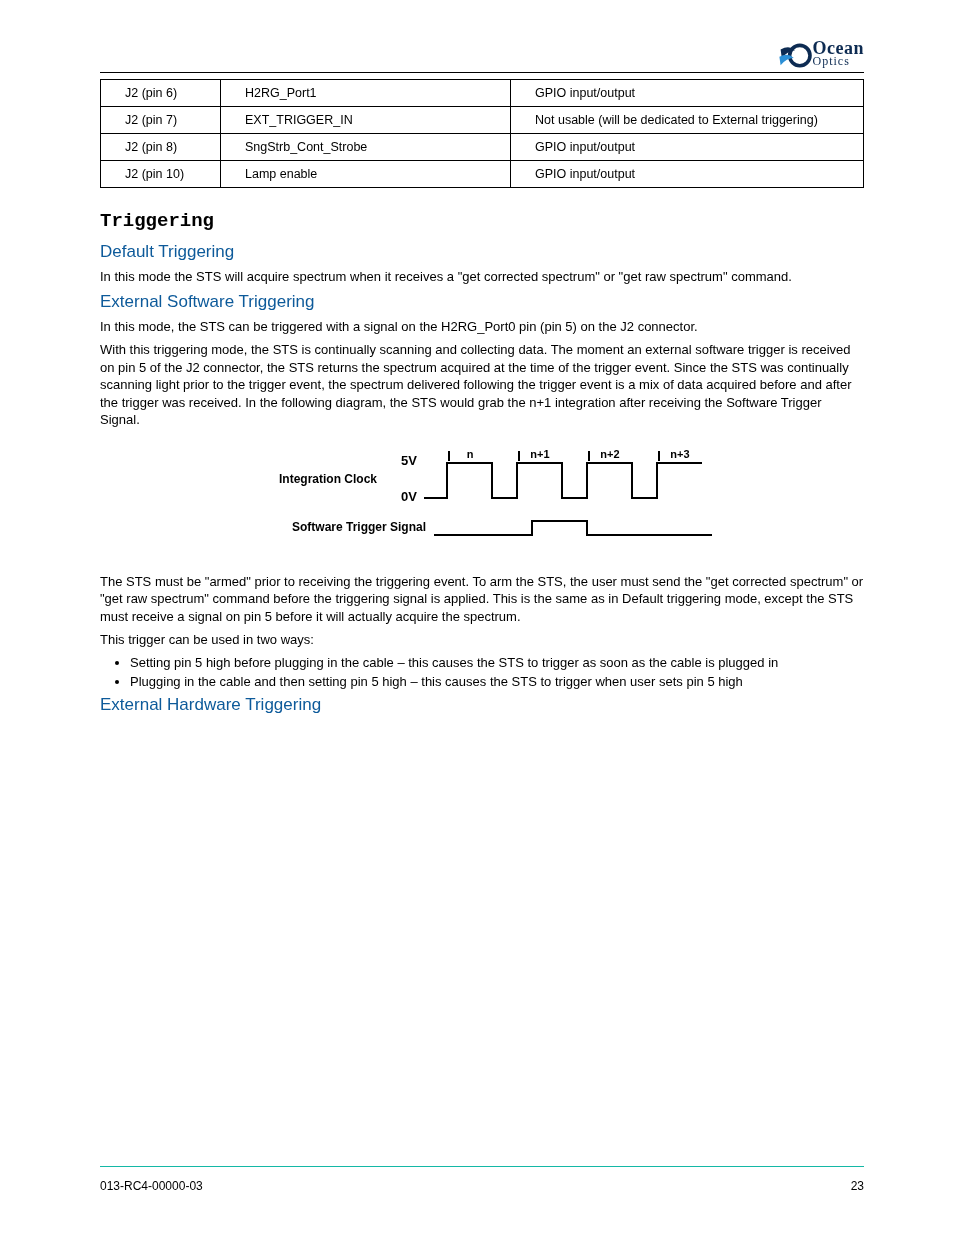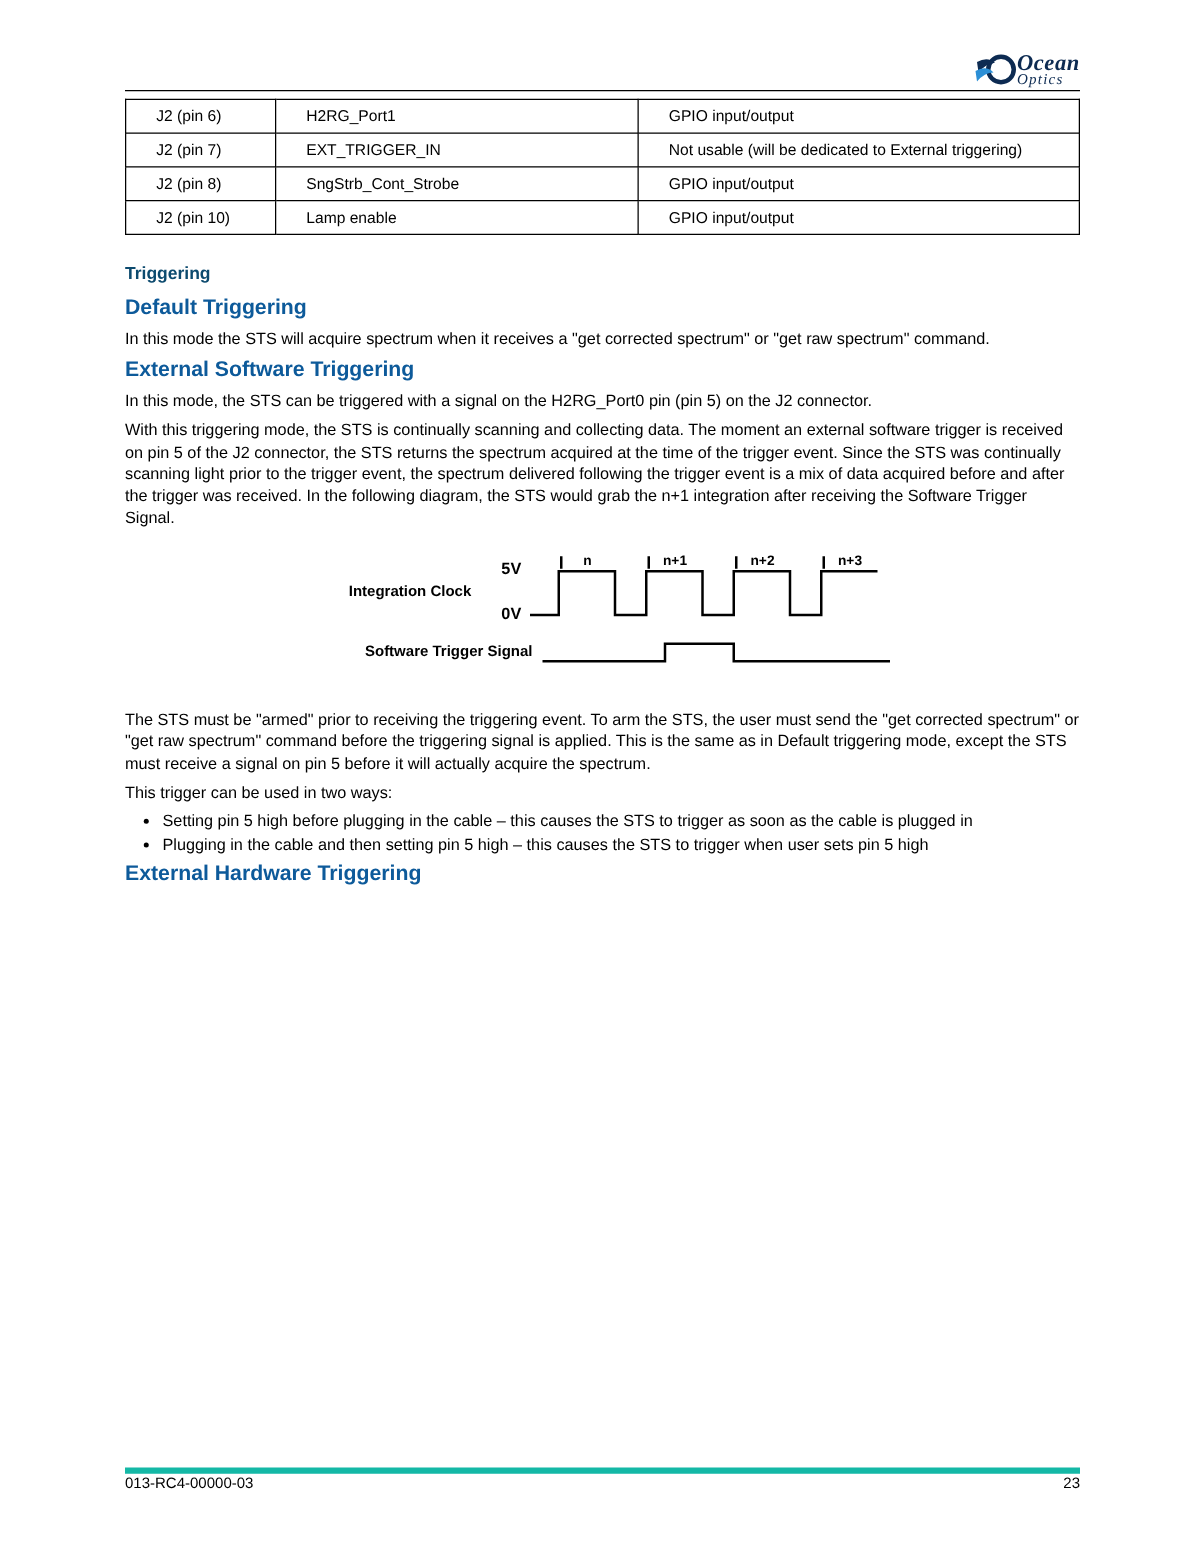--- a/index.html
+++ b/index.html
@@ -16,23 +16,22 @@
     position: relative;
     min-height: 1235px;
   }
   .logo-row {
     display: flex;
     justify-content: flex-end;
     margin-bottom: 2px;
   }
   .logo {
     display: flex;
-    align-items: center;
+    align-items: flex-start;
     gap: 0;
-    font-style: italic;
   }
   .logo-mark { width:36px; height:30px; }
   .logo-text { display:flex; flex-direction:column; line-height:0.9; }
   .logo-text .l1 { color:#0d2b52; font-size:18px; font-weight:bold; font-family: Georgia, serif; letter-spacing:0.5px;}
   .logo-text .l2 { color:#0d2b52; font-size:12px; font-family: Georgia, serif; letter-spacing:1px;}
   hr.top-rule{
     border:none; border-top:1px solid #000; margin:0 0 6px 0;
   }
   table.pins {
     width: 100%;
@@ -40,47 +39,47 @@
     font-size: 12.5px;
   }
   table.pins td {
     border: 1px solid #000;
     padding: 6px 24px;
     vertical-align: top;
   }
   table.pins td.c0 { width: 120px; }
   table.pins td.c1 { width: 290px; }
   .h2 {
-    color: #0c4a6e;
-    font-family: Liberation Sans, sans-serif;
+    color: #000000;
+    font-family: Liberation Mono, monospace;
     font-weight: bold;
-    font-size: 14px;
+    font-size: 19px;
     margin: 22px 0 10px 0;
   }
   .h3 {
     color: #0d5a9a;
     font-family: Arial, sans-serif;
-    font-weight: bold;
+    font-weight: normal;
     font-size: 17px;
     margin: 2px 0 6px 0;
   }
   p { margin: 6px 0; line-height: 1.35; }
   .diagram {
     display:block;
     margin: 14px auto 10px auto;
   }
   ul.bullets { margin: 6px 0 6px 30px; padding:0; }
   ul.bullets li { margin: 4px 0; }
   .footer {
     position: absolute;
     bottom: 42px;
     left: 100px;
     right: 90px;
-    border-top: 5px solid #14b8a6;
-    padding-top: 0;
+    border-top: 1px solid #14b8a6;
+    padding-top: 12px;
     font-size: 12px;
     display:flex;
     justify-content: space-between;
   }
 </style>
 </head>
 <body>
 
 <div class="page">
 

